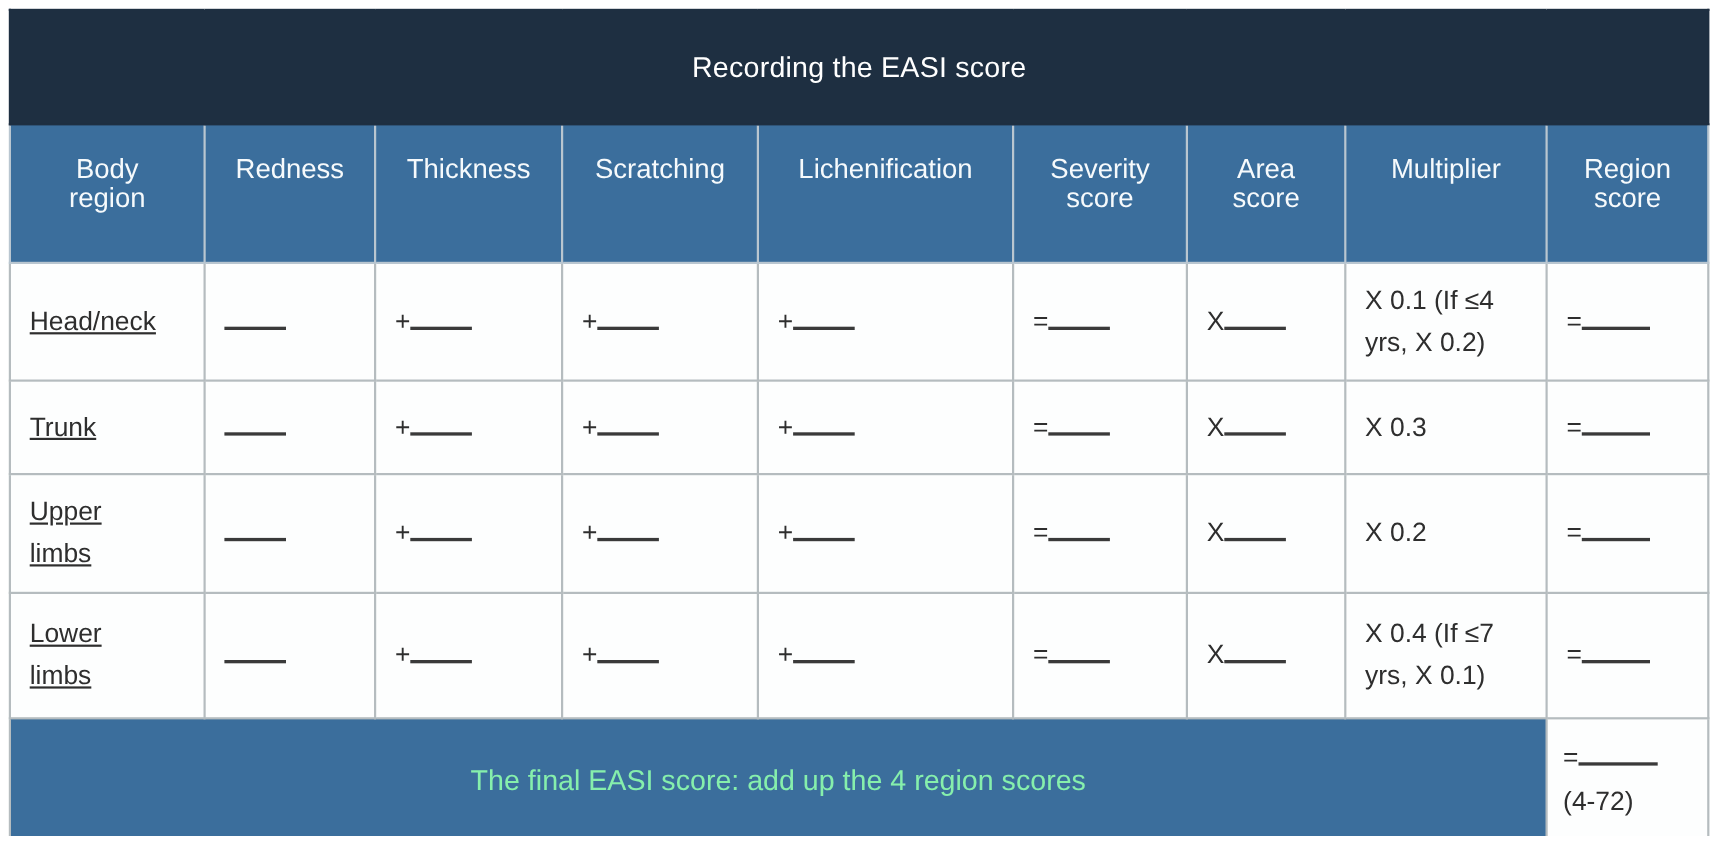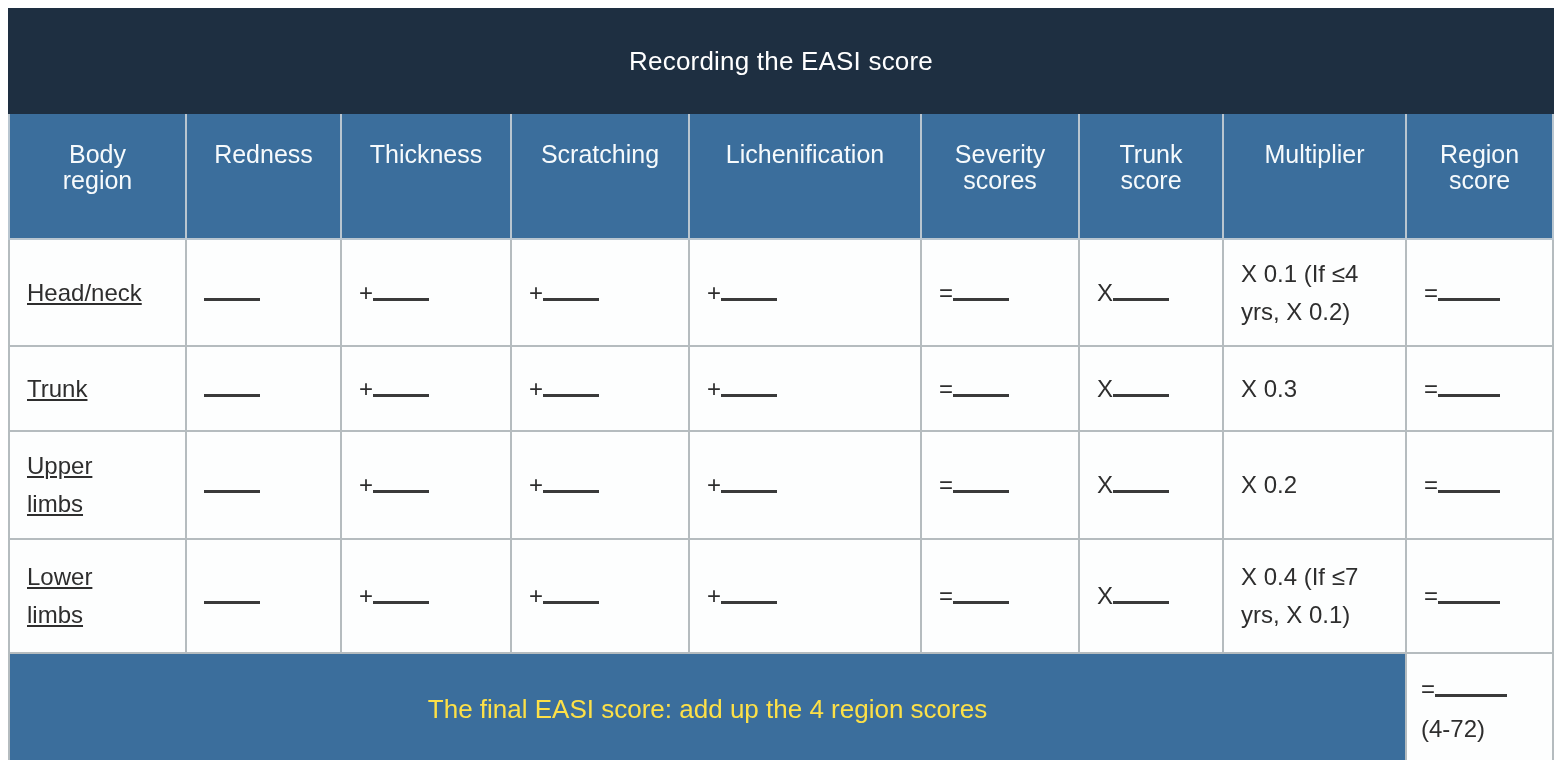--- a/index.html
+++ b/index.html
@@ -69,21 +69,21 @@
     border-bottom: 3px solid #3a3a3a;
     height: 22px;
     vertical-align: baseline;
   }
   .blank.wide { width: 62px; }
   .prefix { display: inline-block; }
   
   tr.footer-row { height: 112px; }
   td.footer-band {
     background: #3b6e9c;
-    color: #fde047;
+    color: #86efac;
     font-size: 26px;
     text-align: center;
     vertical-align: middle;
     border-color: #b9c6d0;
   }
   td.footer-score {
     background: #fdfefe;
     vertical-align: middle;
     font-size: 24px;
     padding-left: 14px;
@@ -114,24 +114,24 @@
       </tr>
       <tr class="head-row">
         <th>
             <span class="lbl narrow">Body region</span>
           </th>
         <th><span class="lbl">Redness</span></th>
         <th><span class="lbl">Thickness</span></th>
         <th><span class="lbl">Scratching</span></th>
         <th><span class="lbl">Lichenification</span></th>
         <th>
-            <span class="lbl narrow">Severity scores</span>
-          </th>
-        <th>
-            <span class="lbl narrow">Trunk score</span>
+            <span class="lbl narrow">Severity score</span>
+          </th>
+        <th>
+            <span class="lbl narrow">Area score</span>
           </th>
         <th><span class="lbl">Multiplier</span></th>
         <th>
             <span class="lbl narrow">Region score</span>
           </th>
       </tr>
     </thead>
 
     <tbody>
       <tr style="height:107px">

